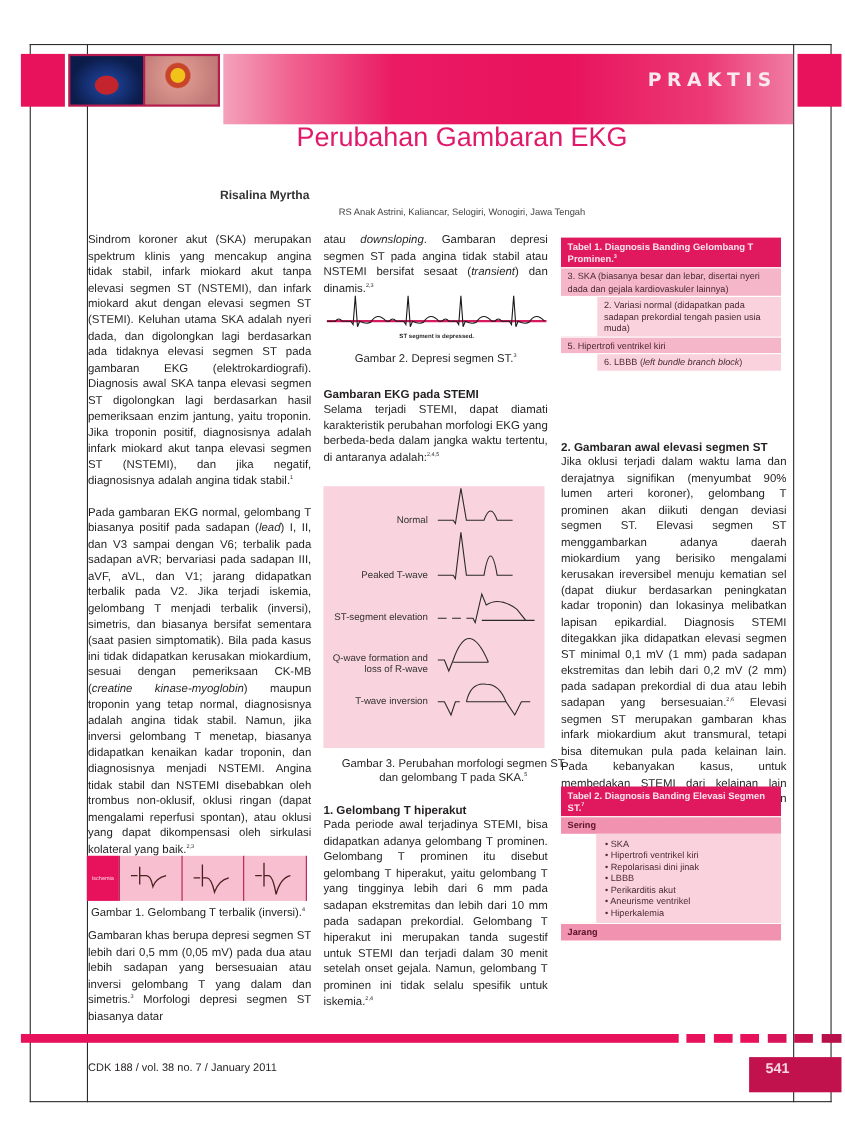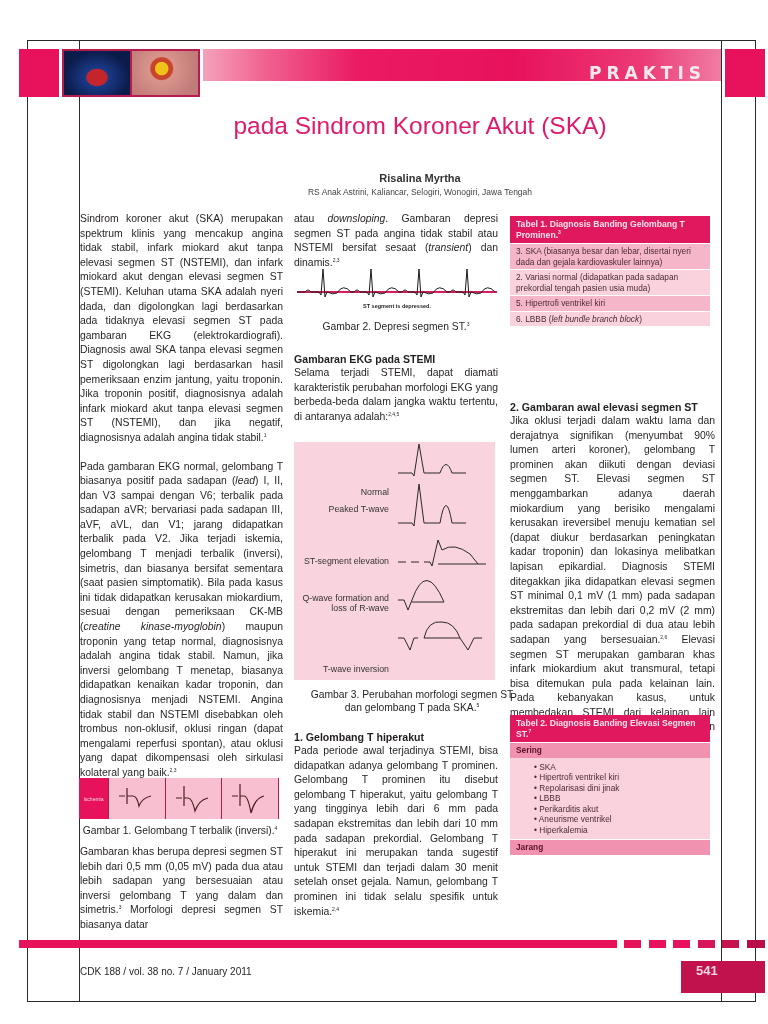--- a/index.html
+++ b/index.html
@@ -7,27 +7,27 @@
   body { position: relative; font-family: "DejaVu Sans", sans-serif; color: #231f20; }
 
   .frame-line { position: absolute; background: #2b2b2b; }
 
   
   .band-left { position: absolute; left: 19px; top: 49px; width: 40px; height: 48px; background: #e8125c; }
   .band-right { position: absolute; left: 725px; top: 49px; width: 40px; height: 48px; background: #e8125c; }
   .hero-img { position: absolute; left: 62px; top: 49px; width: 138px; height: 48px; background: #b81c4e; padding: 2px; display: flex; gap: 2px; }
   .hero-img .a { flex: 1; background: radial-gradient(ellipse at 50% 60%, #c4242c 0 22%, #1a3a88 24%, #0c1c4a 70%); }
   .hero-img .b { flex: 1; background: radial-gradient(circle at 45% 40%, #f1c21a 0 14%, #c8442a 16% 24%, #d9958c 27%, #c07a78 80%); }
-  .band-main { position: absolute; left: 203px; top: 49px; width: 518px; height: 32px;
+  .band-main { position: absolute; left: 203px; top: 49px; width: 518px; height: 64px;
     background: linear-gradient(90deg, #f4a2bc 0%, #f06290 12%, #ea1a63 30%, #e8125c 60%, #ec3a76 85%, #f07da3 100%); }
   .praktis { position: absolute; right: 15px; top: 14px; font-family: "DejaVu Sans", sans-serif; font-weight: bold; font-size: 17px; letter-spacing: 5px; color: #f8e9ef; }
 
   
   .title { position: absolute; left: 200px; top: 113px; width: 440px; text-align: center; color: #e0196b; font-family: "Liberation Sans", sans-serif; font-size: 24.5px; line-height: 26px; }
-  .author { position: absolute; left: 200px; top: 172px; width: 440px; text-align: center; font-family: "Liberation Sans", sans-serif; font-weight: bold; font-size: 11px; color: #333; }
+  .author { position: absolute; left: 200px; top: 172px; width: 440px; font-family: "Liberation Sans", sans-serif; font-weight: bold; font-size: 11px; color: #333; }
   .affil { position: absolute; left: 200px; top: 187px; width: 440px; text-align: center; font-family: "Liberation Sans", sans-serif; font-size: 8.5px; color: #444; }
 
   
   .col { position: absolute; font-family: "Liberation Sans", sans-serif; font-size: 10.4px; line-height: 14.6px; color: #231f20; text-align: justify; }
   .col p { margin: 0; }
   .col h3 { font-size: 10.6px; font-weight: bold; line-height: 14px; margin: 0; }
   sup { font-size: 5px; vertical-align: super; line-height: 0; }
   em { font-style: italic; }
 
   .col1 { left: 80px; top: 212px; width: 203px; }
@@ -48,25 +48,25 @@
   
   .morph { position: absolute; left: 294px; top: 442px; width: 201px; height: 238px; background: #f9d3de; }
   .morph .ml { position: absolute; right: 106px; font-family: "Liberation Sans", sans-serif; font-size: 8.8px; line-height: 10px; text-align: right; color: #333; }
   .morph svg { position: absolute; left: 0; top: 0; }
 
   
   .tbl { position: absolute; left: 510px; width: 200px; font-family: "Liberation Sans", sans-serif; font-size: 8.3px; line-height: 10.5px; }
   .tbl .th { background: #e0195f; color: #fbe3ec; font-weight: bold; padding: 3px 5px 3px 6px; font-size: 8.6px; line-height: 10.5px; }
   .tbl .tr { padding: 2px 5px 2px 6px; border-top: 1px solid #ffffff; color: #4a2b33; }
   .tbl .tr.a { background: #f5b6c9; }
-  .tbl .tr.b { background: #f9d2dd; }
+  .tbl .tr.b { background: #f9d2dd; margin-left: 33px; }
   .tbl1 { top: 216px; }
   .tbl2 { top: 715px; }
   .tbl2 .sub { background: #f193b0; color: #5a1228; font-weight: bold; padding: 2px 6px; border-top: 1px solid #fff; }
-  .tbl2 .list { background: #f9d2dd; padding: 4px 6px 4px 24px; color: #4a2b33; }
+  .tbl2 .list { background: #f9d2dd; padding: 4px 6px 4px 8px; color: #4a2b33; margin-left: 32px; }
   .tbl2 .list div::before { content: "• "; }
 
   
   .foot-bar { position: absolute; left: 19px; top: 940px; width: 598px; height: 8px; background: #e8125c; }
   .foot-sq { position: absolute; top: 940px; width: 17px; height: 8px; background: #e8125c; }
   .footer-text { position: absolute; left: 80px; top: 966px; font-family: "Liberation Sans", sans-serif; font-size: 10px; color: #231f20; }
   .pagenum { position: absolute; left: 681px; top: 961px; width: 84px; height: 32px; background: #c2124d; }
   .pagenum span { position: absolute; left: 15px; top: 2px; color: #f6d6e1; font-weight: bold; font-family: "Liberation Sans", sans-serif; font-size: 13px; }
 </style>
 </head>
@@ -83,21 +83,21 @@
 <div class="hero-img">
   <div class="a"></div>
   <div class="b"></div>
 </div>
 <div class="band-main">
   <span class="praktis">PRAKTIS</span>
 </div>
 <div class="band-right"></div>
 
 <div class="title">
-  <div>pada Sindrom Koroner Akut (SKA)</div>
+  <div>Perubahan Gambaran EKG</div>
 </div>
 <div class="author">Risalina Myrtha</div>
 <div class="affil">RS Anak Astrini, Kaliancar, Selogiri, Wonogiri, Jawa Tengah</div>
 
 <div class="col col1">
   <p><span>Sindrom koroner akut (SKA) merupakan spektrum klinis yang mencakup angina tidak stabil, infark miokard akut tanpa elevasi segmen ST (NSTEMI), dan infark miokard akut dengan elevasi segmen ST (STEMI). Keluhan utama SKA adalah nyeri dada, dan digolongkan lagi berdasarkan ada tidaknya elevasi segmen ST pada gambaran EKG (elektrokardiografi). Diagnosis awal SKA tanpa elevasi segmen ST digolongkan lagi berdasarkan hasil pemeriksaan enzim jantung, yaitu troponin. Jika troponin positif, diagnosisnya adalah infark miokard akut tanpa elevasi segmen ST (NSTEMI), dan jika negatif, diagnosisnya adalah angina tidak stabil.</span><sup>1</sup></p>
   <div style="height:14px"></div>
   <p><span>Pada gambaran EKG normal, gelombang T biasanya positif pada sadapan (</span><em>lead</em><span>) I, II, dan V3 sampai dengan V6; terbalik pada sadapan aVR; bervariasi pada sadapan III, aVF, aVL, dan V1; jarang didapatkan terbalik pada V2. Jika terjadi iskemia, gelombang T menjadi terbalik (inversi), simetris, dan biasanya bersifat sementara (saat pasien simptomatik). Bila pada kasus ini tidak didapatkan kerusakan miokardium, sesuai dengan pemeriksaan CK-MB (</span><em>creatine kinase-myoglobin</em><span>) maupun troponin yang tetap normal, diagnosisnya adalah angina tidak stabil. Namun, jika inversi gelombang T menetap, biasanya didapatkan kenaikan kadar troponin, dan diagnosisnya menjadi NSTEMI. Angina tidak stabil dan NSTEMI disebabkan oleh trombus non-oklusif, oklusi ringan (dapat mengalami reperfusi spontan), atau oklusi yang dapat dikompensasi oleh sirkulasi kolateral yang baik.</span><sup>2,3</sup></p>
 </div>
 
@@ -149,25 +149,25 @@
 
       <path d="M104 81 H118 L120 84 L125 42 L130 81 H146 Q152 46 158 81 H172"></path>
 
       <path d="M104 120 H112 M117 120 H125 M130 120 H136 L138 124 L144 98 L148 108 Q160 100 176 112 L184 122 H192 M144 122 H184"></path>
 
       <path d="M104 158 H110 L114 168 L118 158 Q132 118 150 160 M118 160 H150"></path>
 
       <path d="M104 196 H110 L116 208 L120 196 H124 M130 196 Q134 178 148 180 Q160 180 166 196 L174 208 L180 196 H188 M130 196 H166"></path>
     </g>
   </svg>
-  <div class="ml" style="top:25px;margin-top:20px;">Normal</div>
-  <div class="ml" style="top:62px;text-align:center;">Peaked T-wave</div>
+  <div class="ml" style="top:25px;">Normal</div>
+  <div class="ml" style="top:75px;text-align:center;">Peaked T-wave</div>
   <div class="ml" style="top:114px;">ST-segment elevation</div>
   <div class="ml" style="top:151px;width:90px;">Q-wave formation and loss of R-wave</div>
-  <div class="ml" style="top:190px;margin-top:32px;">T-wave inversion</div>
+  <div class="ml" style="top:190px;">T-wave inversion</div>
 </div>
 <div class="caption" style="left:310px;top:688px;width:204px;">
   <div>Gambar 3. Perubahan morfologi segmen ST</div>
   <div><span>dan gelombang T pada  SKA.</span><sup>5</sup></div>
 </div>
 
 <div class="col col2" style="top:730px;">
   <h3>1.   Gelombang T hiperakut</h3>
   <p><span>Pada periode awal terjadinya STEMI, bisa didapatkan adanya gelombang T prominen. Gelombang T prominen itu disebut gelombang T hiperakut, yaitu gelombang T yang tingginya lebih dari 6 mm pada sadapan ekstremitas dan lebih dari 10 mm pada sadapan prekordial. Gelombang T hiperakut ini merupakan tanda sugestif untuk STEMI dan terjadi dalam 30 menit setelah onset gejala. Namun, gelombang T prominen ini tidak selalu spesifik untuk iskemia.</span><sup>2,4</sup></p>
 </div>

